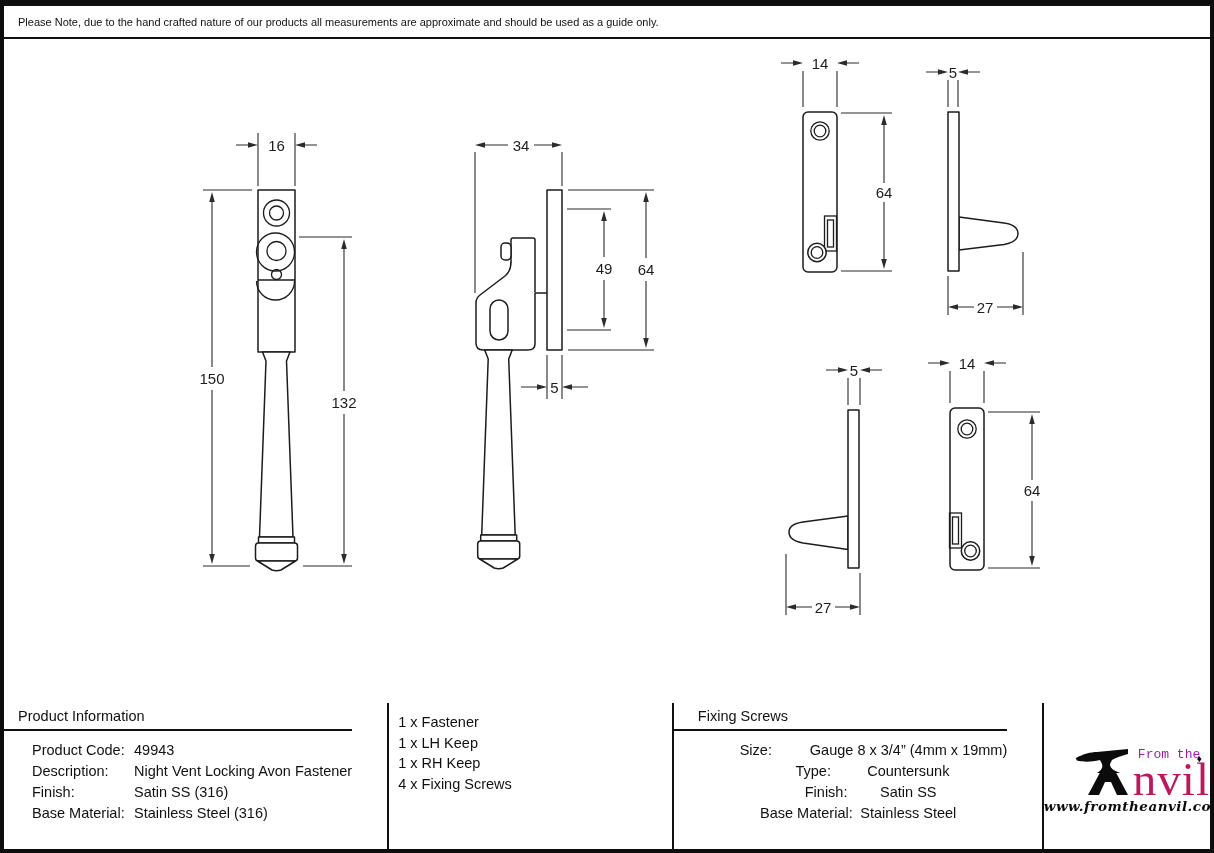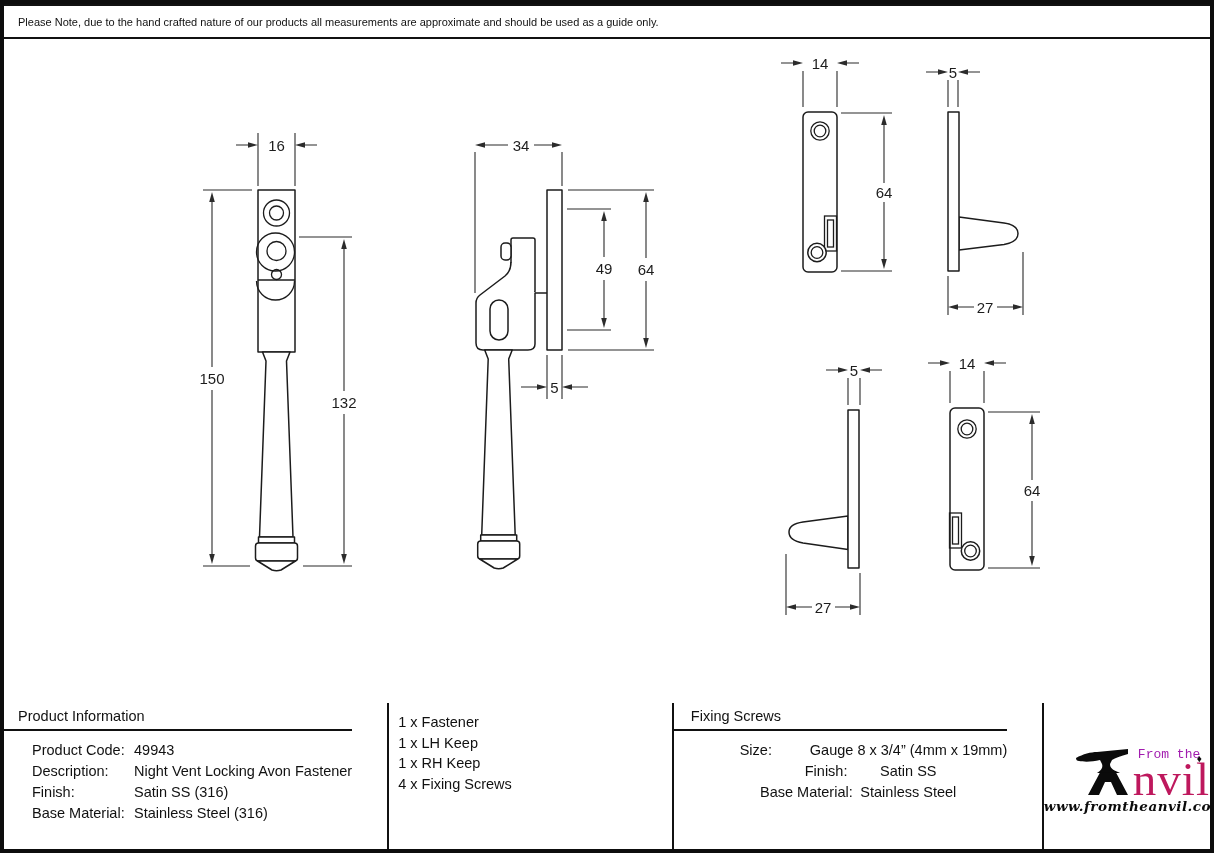--- a/index.html
+++ b/index.html
@@ -30,21 +30,21 @@
     display:flex;font-size:14.5px;gap:35px;
   }
   .col{height:146px;}
   .col-product{width:349px;}
   .col-pack{width:312px;border-left:2px solid #111;}
   .col-screws{width:335px;border-left:2px solid #111;}
   .col-logo{width:210px;border-left:2px solid #111;position:relative;}
   .col-header{height:28px;line-height:27px;border-bottom:2px solid #111;}
   .col-product .col-header{padding-left:14px;}
   .col-pack .col-header{padding-left:9px;}
-  .col-screws .col-header{padding-left:17px;}
+  .col-screws .col-header{padding-left:24px;}
   .col-body{padding-top:9px;}
   .col-product .col-body{padding-left:28px;}
   .col-pack .col-body{padding-left:9px;}
   .col-screws .col-body{padding-left:28px;text-align:center;}
   .kv{line-height:21px;white-space:nowrap;}
   .kv .k{display:inline-block;}
   .col-product .kv .k{width:102px;}
   .col-screws .kv .k{width:108px;}
   .pack-item{line-height:20.6px;white-space:nowrap;}
   
@@ -231,20 +231,21 @@
         <div class="pack-item">1 x LH Keep</div>
         <div class="pack-item">1 x RH Keep</div>
         <div class="pack-item">4 x Fixing Screws</div>
       </div>
     </section>
 
     <section class="col col-screws">
       <div class="col-header">Fixing Screws</div>
       <div class="col-body">
         <div class="kv"><span class="k">Size:</span><span class="v">Gauge 8 x 3/4” (4mm x 19mm)</span></div>
+        <div class="kv"><span class="k">Type:</span><span class="v">Countersunk</span></div>
         <div class="kv"><span class="k">Finish:</span><span class="v">Satin SS</span></div>
         <div class="kv"><span class="k">Base Material:</span><span class="v">Stainless Steel</span></div>
       </div>
     </section>
 
     <section class="col col-logo">
       <svg class="logo-anvil-svg" width="62" height="52" viewBox="0 0 62 52">
         <path fill="#0b0b0b" d="M1 13 C8 9 16 7 22 7 L53 4 L53 9 C46 11 40 13 37 15 L35 19 C35 23 38 25 43 27 L45 28 L22 28 C27 25 28 22 27 19 L25 15 C17 17 9 17 4 16 C2 16 1 15 1 13 Z"></path>
         <path fill="#0b0b0b" d="M13 50 L25 27.5 L41 27.5 L53 50 L42 50 L36 37 L30 37 L24 50 Z"></path>
       </svg>

